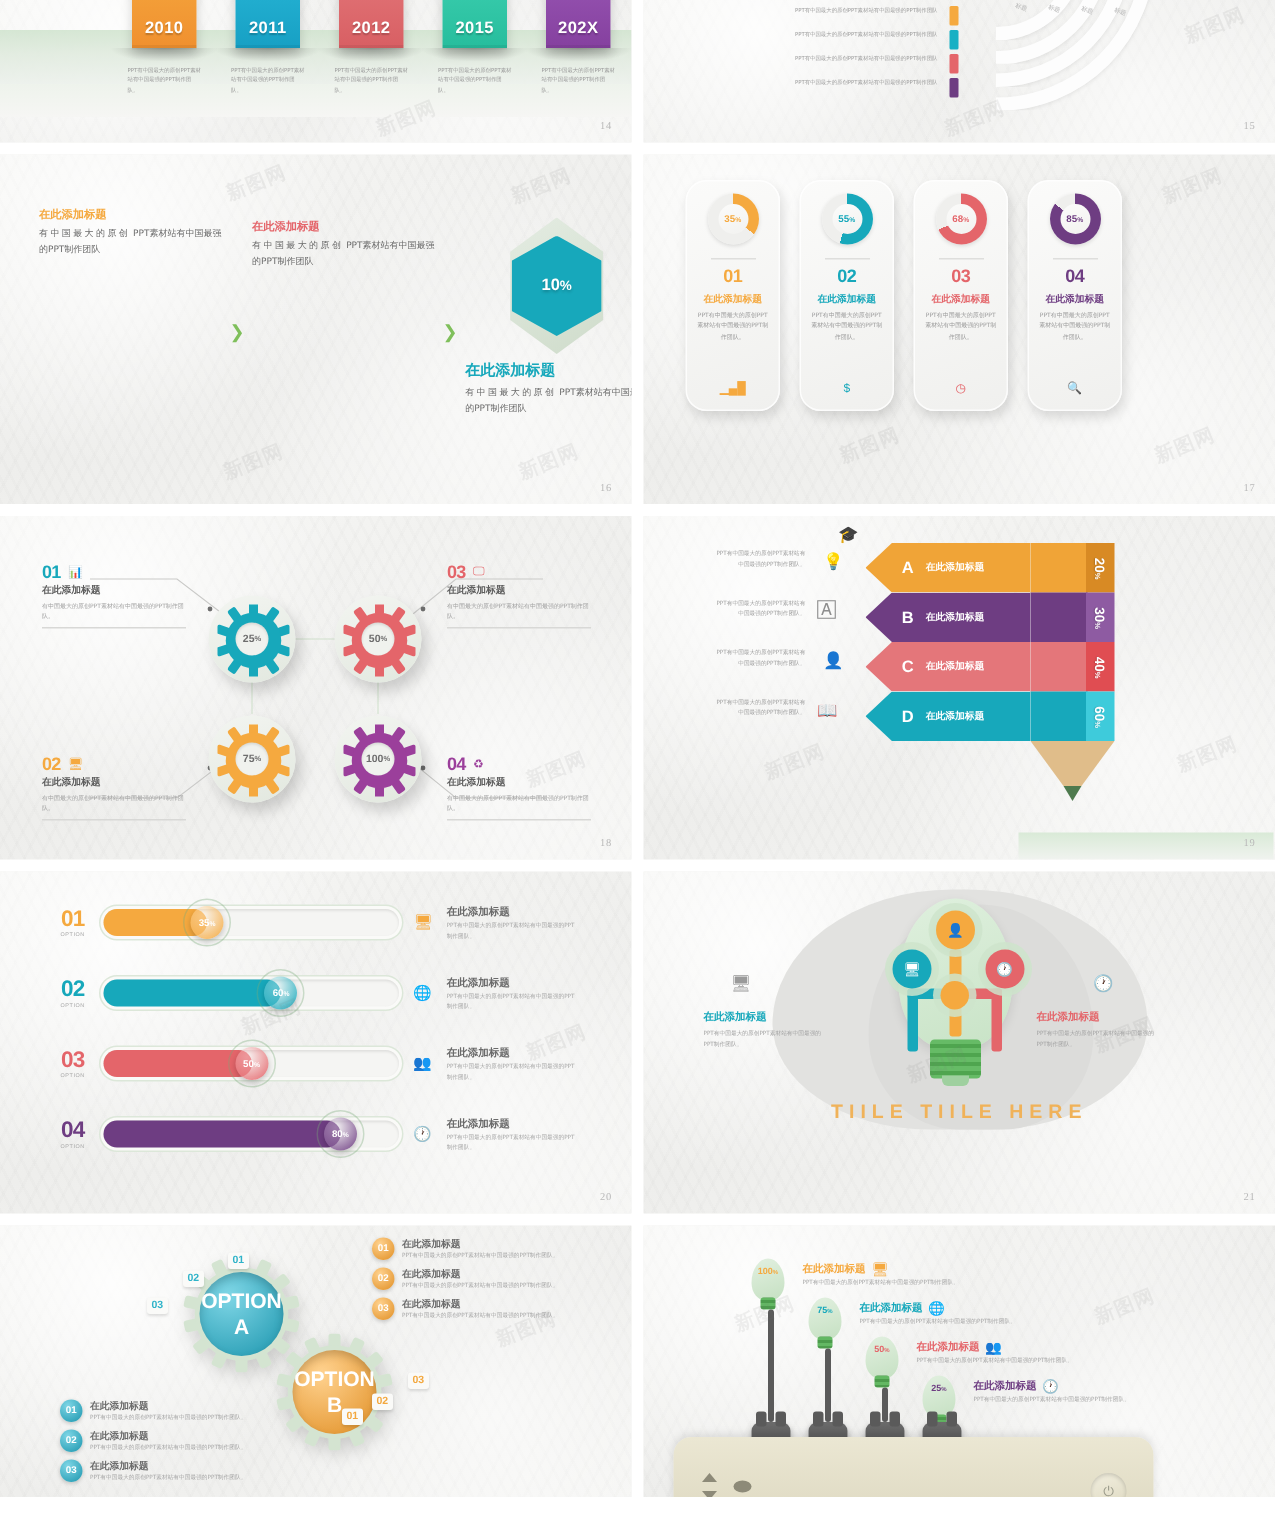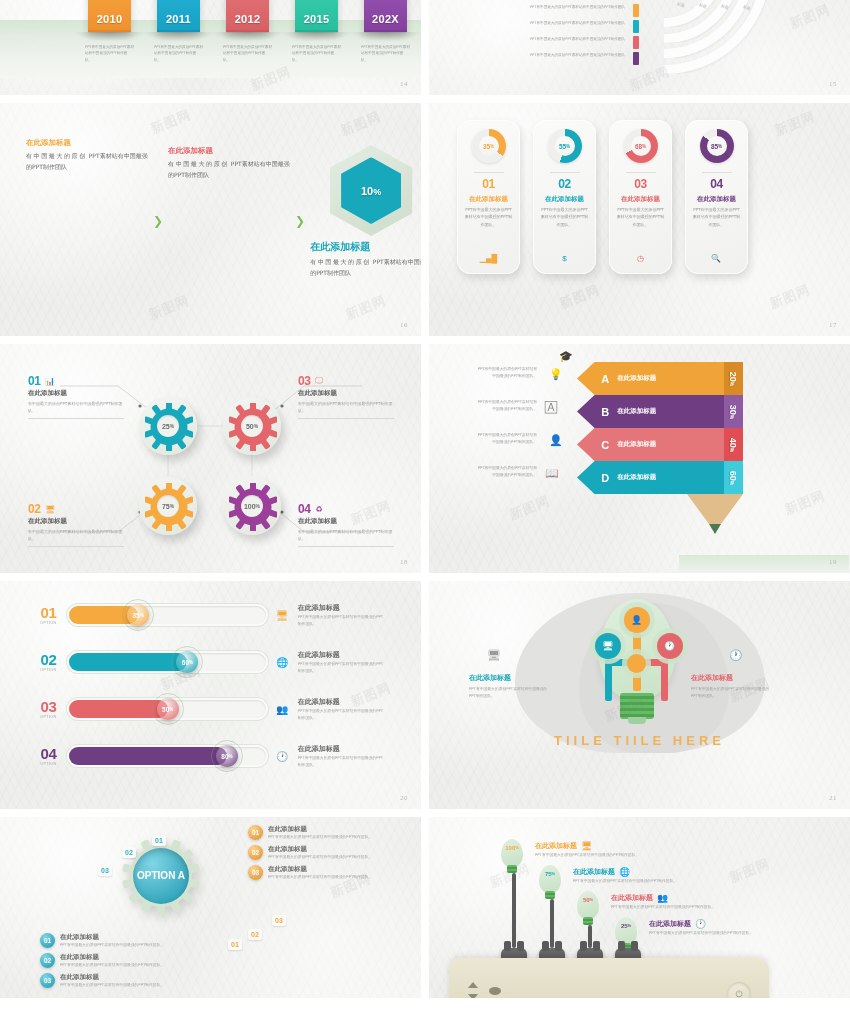--- a/index.html
+++ b/index.html
@@ -67,21 +67,21 @@
       clip-path:polygon(50% 0%,100% 25%,100% 75%,50% 100%,0% 75%,0% 25%);
       background:linear-gradient(150deg,#e4ece2,#cfdccb);
       filter:drop-shadow(3px 5px 6px rgba(0,0,0,.18));}
   .hexi{position:absolute;left:50%;top:50%;transform:translate(-50%,-50%);
       width:80px;height:89px;clip-path:polygon(50% 0%,100% 25%,100% 75%,50% 100%,0% 75%,0% 25%);
       display:flex;align-items:center;justify-content:center;}
   .hexi span{color:#fff;font-weight:700;font-size:15px;text-shadow:0 1px 2px rgba(0,0,0,.22);}
   .hexi span i{font-style:normal;font-size:9px;}
   .hexcol.c2 .hexo{width:94px;height:104px;} .hexcol.c2 .hexi{width:69px;height:77px;}
   .hexcol.c2 .hexi span{font-size:13px;}
-  .hexcol.c3 .hexo{width:82px;height:91px;} .hexcol.c3 .hexi{width:60px;height:67px;}
+  .hexcol.c3 .hexo{width:62px;height:91px;} .hexcol.c3 .hexi{width:60px;height:67px;}
   .hexcol.c3 .hexi span{font-size:11px;}
   .hexcol.c2{margin-top:8px;} .hexcol.c3{margin-top:16px;}
   .arrw{font-size:12px;color:#7fbf5b;align-self:center;margin-top:34px;font-weight:700;}
   .hextitle{margin-top:9px;font-size:7.5px;font-weight:700;}
   .hexcol.c3 .hextitle{font-size:10px;margin-top:4px;}
   .hexbody{margin-top:3px;font-size:6px;line-height:1.75;color:#6b6b6b;}
   .hexbody .i{letter-spacing:1.6px;}
 
   
   .cardrow{position:absolute;top:17px;left:28px;display:flex;gap:13px;}
@@ -176,21 +176,21 @@
   .s21 .sd{position:absolute;width:80px;}
   .s21 .sd .t{font-size:7px;font-weight:700;}
   .s21 .sd .b{font-size:3.8px;line-height:1.85;color:#a2a2a2;margin-top:2px;}
   .s21 .yt{position:absolute;left:0;right:0;top:152px;text-align:center;color:#f0b259;
      font-size:13px;font-weight:700;letter-spacing:4px;}
 
   
   .bgear{position:absolute;border-radius:50%;}
   .bgear .disc{position:absolute;inset:14%;border-radius:50%;
      display:flex;align-items:center;justify-content:center;text-align:center;
-     color:#fff;font-weight:700;font-size:10px;line-height:1.25;box-shadow:0 3px 6px rgba(0,0,0,.18) inset;}
+     color:#fff;font-weight:700;font-size:14px;line-height:1.25;box-shadow:0 3px 6px rgba(0,0,0,.18) inset;}
   .curve{position:absolute;font-size:7px;font-weight:700;}
   .blist{position:absolute;width:130px;}
   .bli{display:flex;gap:5px;margin-bottom:4px;}
   .bbadge{width:15px;height:15px;border-radius:50%;flex:0 0 15px;color:#fff;font-size:6.5px;font-weight:700;
      display:flex;align-items:center;justify-content:center;box-shadow:0 1px 3px rgba(0,0,0,.2);}
   .bli .tt{font-size:6.5px;font-weight:700;color:#6b6b6b;}
   .bli .bb{font-size:3.8px;line-height:1.8;color:#a5a5a5;}
 
   
   .strip{position:absolute;left:20px;bottom:-20px;width:320px;height:60px;border-radius:12px;
@@ -731,20 +731,40 @@
             <rect x="35" y="0" width="8" height="10.14" rx="2" fill="#d4e4d1" transform="rotate(205.71428571428572 39 39)"></rect>
             <rect x="35" y="0" width="8" height="10.14" rx="2" fill="#d4e4d1" transform="rotate(231.42857142857142 39 39)"></rect>
             <rect x="35" y="0" width="8" height="10.14" rx="2" fill="#d4e4d1" transform="rotate(257.14285714285717 39 39)"></rect>
             <rect x="35" y="0" width="8" height="10.14" rx="2" fill="#d4e4d1" transform="rotate(282.85714285714283 39 39)"></rect>
             <rect x="35" y="0" width="8" height="10.14" rx="2" fill="#d4e4d1" transform="rotate(308.57142857142856 39 39)"></rect>
             <rect x="35" y="0" width="8" height="10.14" rx="2" fill="#d4e4d1" transform="rotate(334.2857142857143 39 39)"></rect>
       <circle cx="39" cy="39" r="31.200000000000003" fill="#d4e4d1"></circle>
     </svg>
     <div class="disc" style="background:radial-gradient(circle at 35% 28%, #7fd6e6, #1b95ad);">OPTION A</div>
   </div>
+  <div class="bgear" style="left:184px;top:72px;width:78px;height:78px;filter:drop-shadow(2px 4px 5px rgba(0,0,0,.16));">
+    <svg width="78" height="78" viewBox="0 0 78 78">
+      <rect x="35" y="0" width="8" height="10.14" rx="2" fill="#d4e4d1" transform="rotate(0 39 39)"></rect>
+            <rect x="35" y="0" width="8" height="10.14" rx="2" fill="#d4e4d1" transform="rotate(25.714285714285715 39 39)"></rect>
+            <rect x="35" y="0" width="8" height="10.14" rx="2" fill="#d4e4d1" transform="rotate(51.42857142857143 39 39)"></rect>
+            <rect x="35" y="0" width="8" height="10.14" rx="2" fill="#d4e4d1" transform="rotate(77.14285714285714 39 39)"></rect>
+            <rect x="35" y="0" width="8" height="10.14" rx="2" fill="#d4e4d1" transform="rotate(102.85714285714286 39 39)"></rect>
+            <rect x="35" y="0" width="8" height="10.14" rx="2" fill="#d4e4d1" transform="rotate(128.57142857142858 39 39)"></rect>
+            <rect x="35" y="0" width="8" height="10.14" rx="2" fill="#d4e4d1" transform="rotate(154.28571428571428 39 39)"></rect>
+            <rect x="35" y="0" width="8" height="10.14" rx="2" fill="#d4e4d1" transform="rotate(180 39 39)"></rect>
+            <rect x="35" y="0" width="8" height="10.14" rx="2" fill="#d4e4d1" transform="rotate(205.71428571428572 39 39)"></rect>
+            <rect x="35" y="0" width="8" height="10.14" rx="2" fill="#d4e4d1" transform="rotate(231.42857142857142 39 39)"></rect>
+            <rect x="35" y="0" width="8" height="10.14" rx="2" fill="#d4e4d1" transform="rotate(257.14285714285717 39 39)"></rect>
+            <rect x="35" y="0" width="8" height="10.14" rx="2" fill="#d4e4d1" transform="rotate(282.85714285714283 39 39)"></rect>
+            <rect x="35" y="0" width="8" height="10.14" rx="2" fill="#d4e4d1" transform="rotate(308.57142857142856 39 39)"></rect>
+            <rect x="35" y="0" width="8" height="10.14" rx="2" fill="#d4e4d1" transform="rotate(334.2857142857143 39 39)"></rect>
+      <circle cx="39" cy="39" r="31.200000000000003" fill="#d4e4d1"></circle>
+    </svg>
+    <div class="disc" style="background:radial-gradient(circle at 35% 28%, #ffd28f, #e08e23);">OPTION B</div>
+  </div>
         <div class="curve" style="left:152px;top:18px;color:#2fb3c9;
             background:#fafaf8;padding:2px 3px;border-radius:2px;box-shadow:0 1px 2px rgba(0,0,0,.12);">01</div>
         <div class="curve" style="left:122px;top:30px;color:#2fb3c9;
             background:#fafaf8;padding:2px 3px;border-radius:2px;box-shadow:0 1px 2px rgba(0,0,0,.12);">02</div>
         <div class="curve" style="left:98px;top:48px;color:#2fb3c9;
             background:#fafaf8;padding:2px 3px;border-radius:2px;box-shadow:0 1px 2px rgba(0,0,0,.12);">03</div>
         <div class="curve" style="left:228px;top:122px;color:#f3a83f;
             background:#fafaf8;padding:2px 3px;border-radius:2px;box-shadow:0 1px 2px rgba(0,0,0,.12);">01</div>
         <div class="curve" style="left:248px;top:112px;color:#f3a83f;
             background:#fafaf8;padding:2px 3px;border-radius:2px;box-shadow:0 1px 2px rgba(0,0,0,.12);">02</div>

